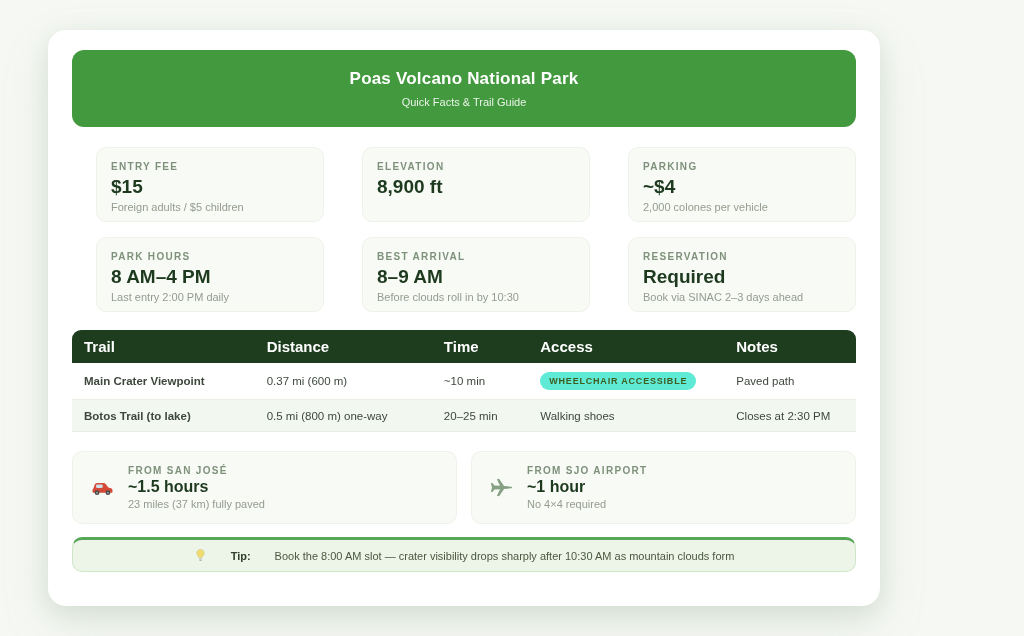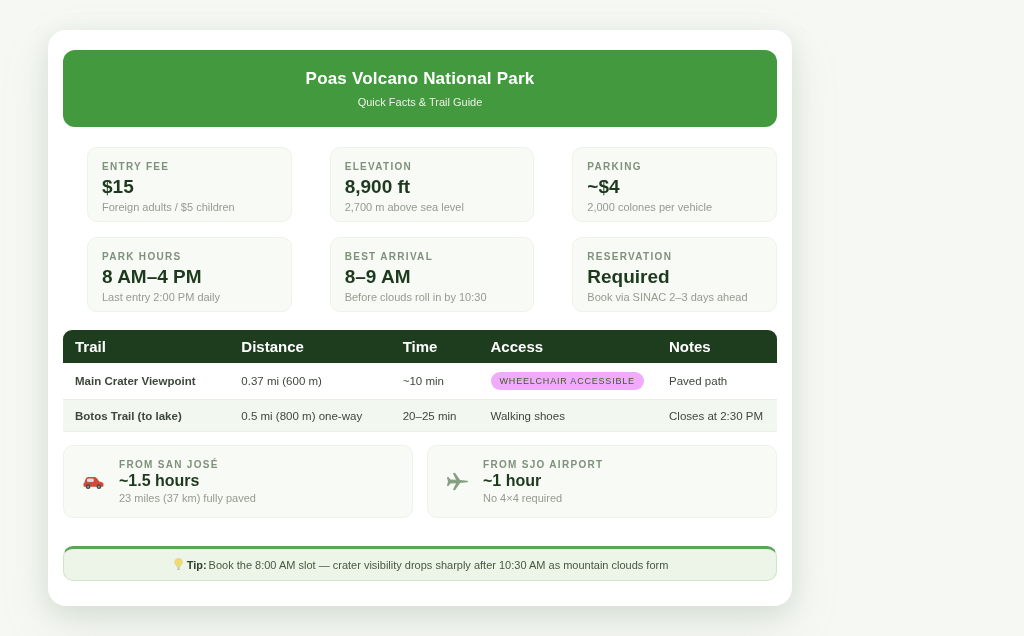--- a/index.html
+++ b/index.html
@@ -4,25 +4,25 @@
 <style>
   * { margin: 0; padding: 0; box-sizing: border-box; }
   html, body { width: 1024px; height: 636px; overflow: hidden; }
   body {
     font-family: "Liberation Sans", "DejaVu Sans", sans-serif;
     background: #f6f8f4;
   }
   .page-card {
     position: absolute;
     left: 48px; top: 30px;
-    width: 744px; height: 576px;
+    width: 832px; height: 576px;
     background: #ffffff;
     border-radius: 18px;
     box-shadow: 0 6px 24px rgba(110,150,110,0.18), 0 20px 50px rgba(140,170,140,0.15);
-    padding: 20px 15px;
+    padding: 20px 24px;
   }
   
   .banner {
     height: 77px;
     background: #43993e;
     border-radius: 12px;
     display: flex; flex-direction: column; align-items: center; justify-content: center;
     gap: 7px;
   }
   .banner-title { color: #ffffff; font-size: 17px; font-weight: 700; letter-spacing: 0.2px; }
@@ -71,58 +71,58 @@
   }
   .trail-table tbody tr:nth-child(even) { background: #f2f7ef; }
   .td-trail { font-weight: 700; color: #2b4e2d; }
   .col-trail { width: 23.3%; }
   .col-distance { width: 22.6%; }
   .col-time { width: 12.3%; }
   .col-access { width: 25.0%; }
   .col-notes { width: 16.8%; }
   .badge {
     display: inline-block;
-    background: #f0abfc;
+    background: #5eead4;
     color: #3f5c1f;
-    font-size: 9px; font-weight: 400; letter-spacing: 0.8px;
+    font-size: 9px; font-weight: 700; letter-spacing: 0.8px;
     text-transform: uppercase;
     padding: 4px 9px;
     border-radius: 9px;
   }
 
   
   .travel-grid {
-    margin-top: 13px;
+    margin-top: 19px;
     display: grid;
     grid-template-columns: 1fr 1fr;
     gap: 14px;
   }
   .travel-card {
     background: #f8faf5;
     border: 1px solid #eef2e9;
     border-radius: 10px;
     padding: 12px 16px;
     height: 73px;
     display: flex; align-items: center; gap: 13px;
   }
   .travel-icon { width: 26px; display: flex; align-items: center; justify-content: center; flex: none; }
   .travel-label { font-size: 10px; font-weight: 700; letter-spacing: 1.3px; color: #7e917b; text-transform: uppercase; }
   .travel-value { margin-top: 2px; font-size: 16px; font-weight: 700; color: #1d3a1f; }
   .travel-sub { margin-top: 2px; font-size: 11px; color: #949c90; }
 
   
   .tip-bar {
-    margin-top: 28px;
+    margin-top: 13px;
     background: #edf5e9;
     border: 1px solid #cfe5c8;
     border-top: 3px solid #58a657;
     border-radius: 10px;
     height: 35px;
     display: flex; align-items: center; justify-content: center;
-    gap: 2px;
+    gap: 24px;
     font-size: 11px;
     color: #49583f;
   }
   .tip-strong { font-weight: 700; color: #30402c; }
 </style>
 </head>
 <body>
 
 <div class="page-card">
 
@@ -133,21 +133,20 @@
 
   <div class="stats-grid">
     <div class="stat-card">
       <div class="stat-label">Entry Fee</div>
       <div class="stat-value">$15</div>
       <div class="stat-sub">Foreign adults / $5 children</div>
     </div>
     <div class="stat-card">
       <div class="stat-label">Elevation</div>
       <div class="stat-value">8,900 ft</div>
-      <div class="stat-sub">2,700 m above sea level</div>
     </div>
     <div class="stat-card">
       <div class="stat-label">Parking</div>
       <div class="stat-value">~$4</div>
       <div class="stat-sub">2,000 colones per vehicle</div>
     </div>
     <div class="stat-card">
       <div class="stat-label">Park Hours</div>
       <div class="stat-value">8 AM–4 PM</div>
       <div class="stat-sub">Last entry 2:00 PM daily</div>

